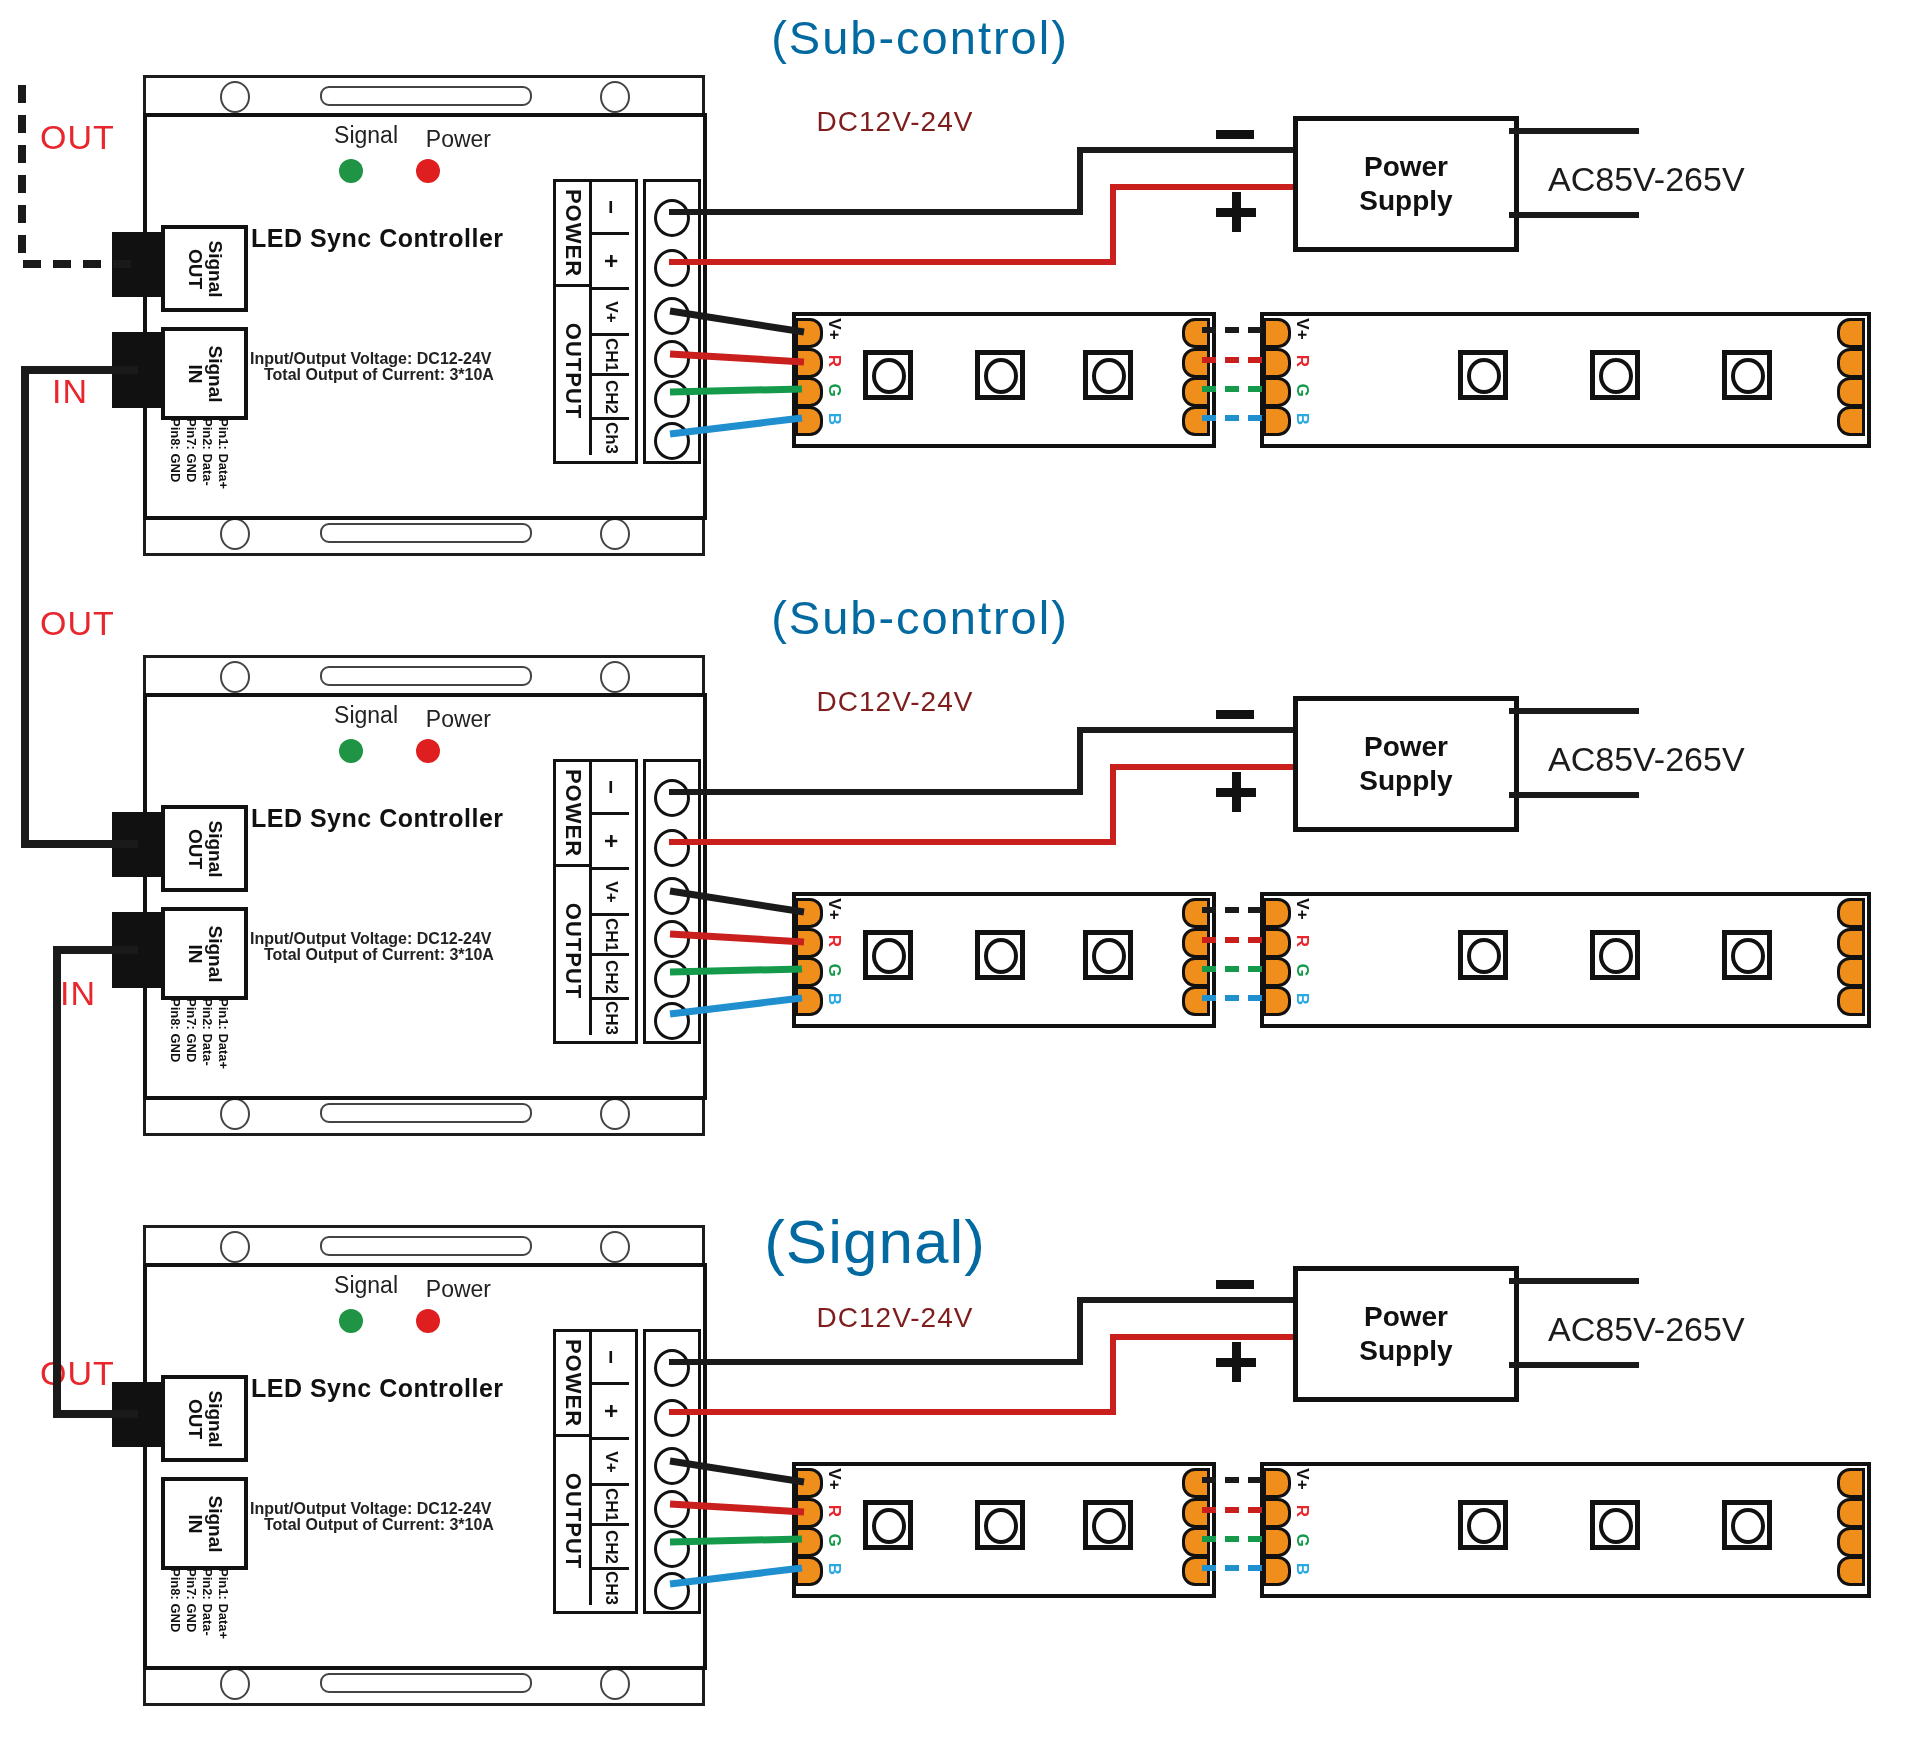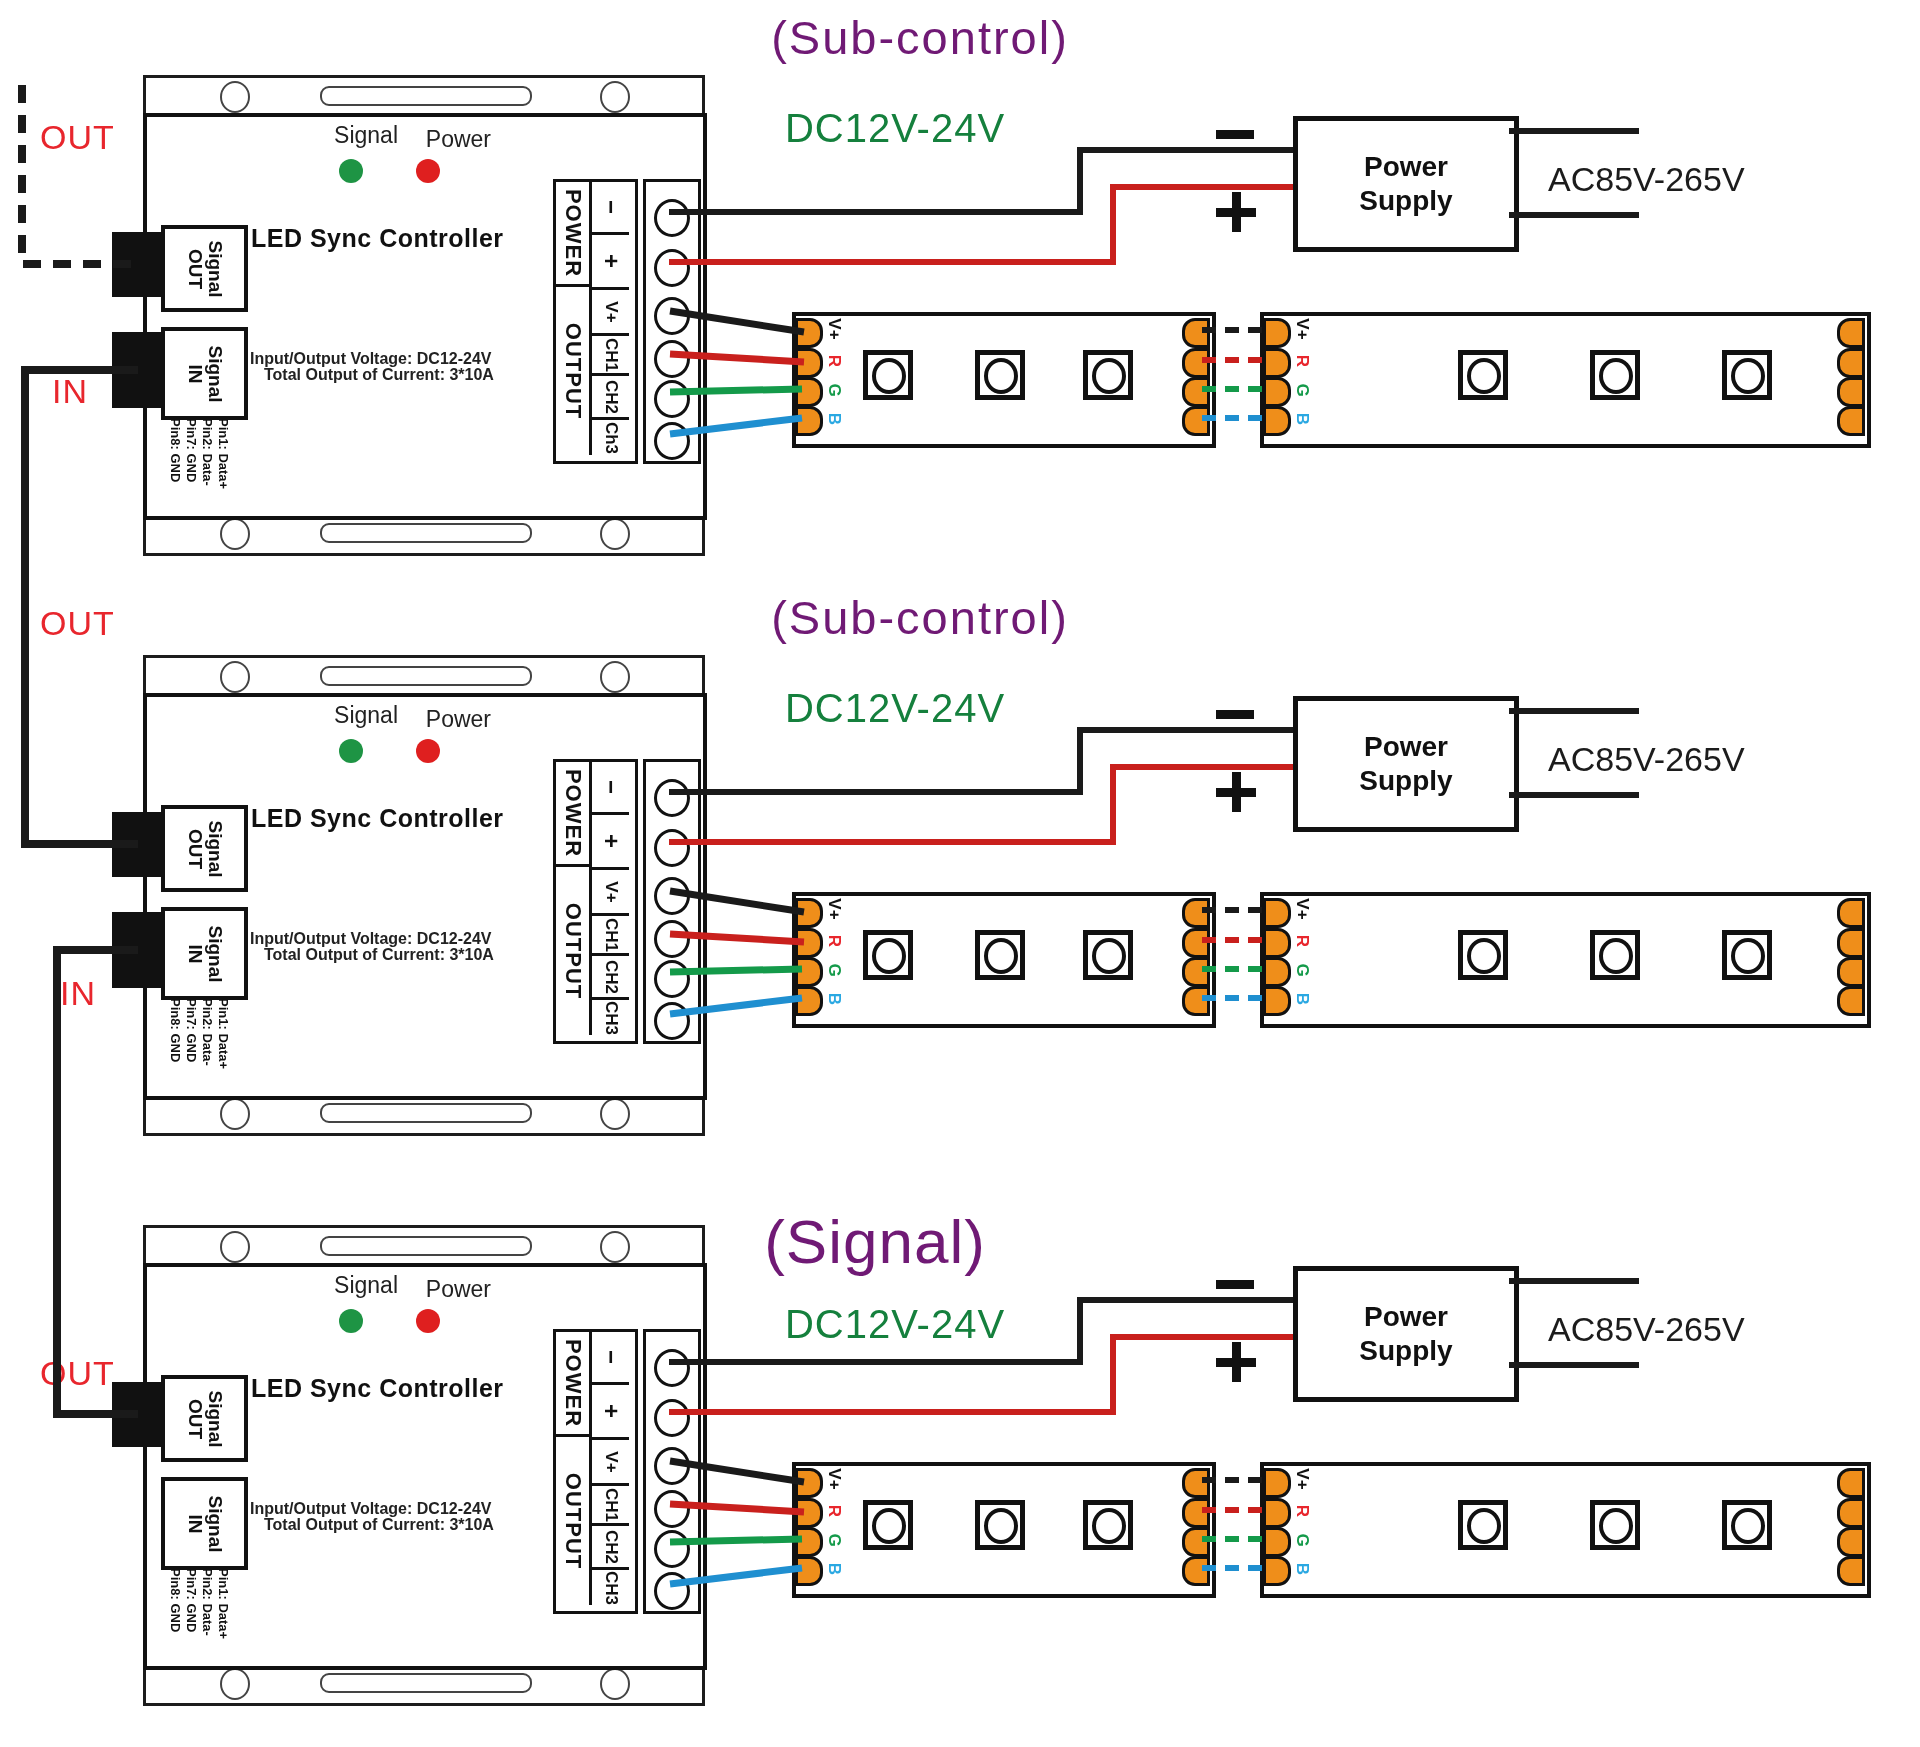--- a/index.html
+++ b/index.html
@@ -3,21 +3,21 @@
 <meta charset="utf-8">
 <style>
   html,body{margin:0;padding:0;background:#fff;font-family:"Liberation Sans","DejaVu Sans",sans-serif;}
   #canvas{position:relative;width:1920px;height:1747px;background:#fff;overflow:hidden;}
   .sec{position:absolute;left:0;width:1920px;}
   .sec.s1{top:0;height:580px;}
   .sec.s2{top:580px;height:570px;}
   .sec.s3{top:1150px;height:597px;}
 
   .sec-title{position:absolute;left:700px;top:10px;width:440px;text-align:center;
-    font-size:47px;color:#701a75;letter-spacing:2px;}
+    font-size:47px;color:#0369a1;letter-spacing:2px;}
   .s3 .sec-title{top:56px;left:690px;width:370px;font-size:62px;letter-spacing:1px;}
 
   .red-lbl{position:absolute;font-size:34px;color:#e8262d;letter-spacing:1px;}
   .s1 .lbl-out{left:40px;top:118px;}
   .s1 .lbl-in{left:52px;top:372px;}
   .s2 .lbl-out{left:40px;top:24px;}
   .s2 .lbl-in{left:60px;top:394px;}
   .s3 .lbl-out{left:40px;top:204px;}
 
   
@@ -75,21 +75,21 @@
 
   
   .ps-box{position:absolute;left:1293px;top:116px;width:216px;height:126px;border:5px solid #111;background:#fff;}
   .ps-box>span{position:absolute;left:0;top:50%;transform:translateY(-50%);width:100%;text-align:center;
     font-size:28px;font-weight:bold;line-height:34px;white-space:pre-line;color:#111;}
   .minus-sign{position:absolute;left:1216px;top:130px;width:38px;height:9px;background:#111;}
   .plus-sign{position:absolute;left:1216px;top:192px;width:40px;height:40px;}
   .plus-sign i{position:absolute;background:#111;}
   .plus-h{left:0;top:16px;width:40px;height:9px;}
   .plus-v{left:16px;top:0;width:9px;height:40px;}
-  .dc-lbl{position:absolute;left:745px;top:106px;width:300px;text-align:center;font-size:40px;color:#15803d;letter-spacing:1px;}
+  .dc-lbl{position:absolute;left:745px;top:106px;width:300px;text-align:center;font-size:28px;color:#7f1d1d;letter-spacing:1px;}
   .s3 .dc-lbl{top:152px;}
   .ac-lbl{position:absolute;left:1548px;top:160px;width:270px;font-size:34px;color:#1c1c1c;}
 
   
   .strip{position:absolute;top:312px;height:128px;border:4px solid #111;background:#fff;}
   .strip.st1{left:792px;width:416px;}
   .strip.st2{left:1260px;width:603px;}
   .pad{position:absolute;width:22px;height:24px;background:#ef8e1a;border:3px solid #111;}
   .pad.pl{left:-1px;border-radius:0 13px 13px 0;}
   .pad.pr{border-radius:13px 0 0 13px;}

